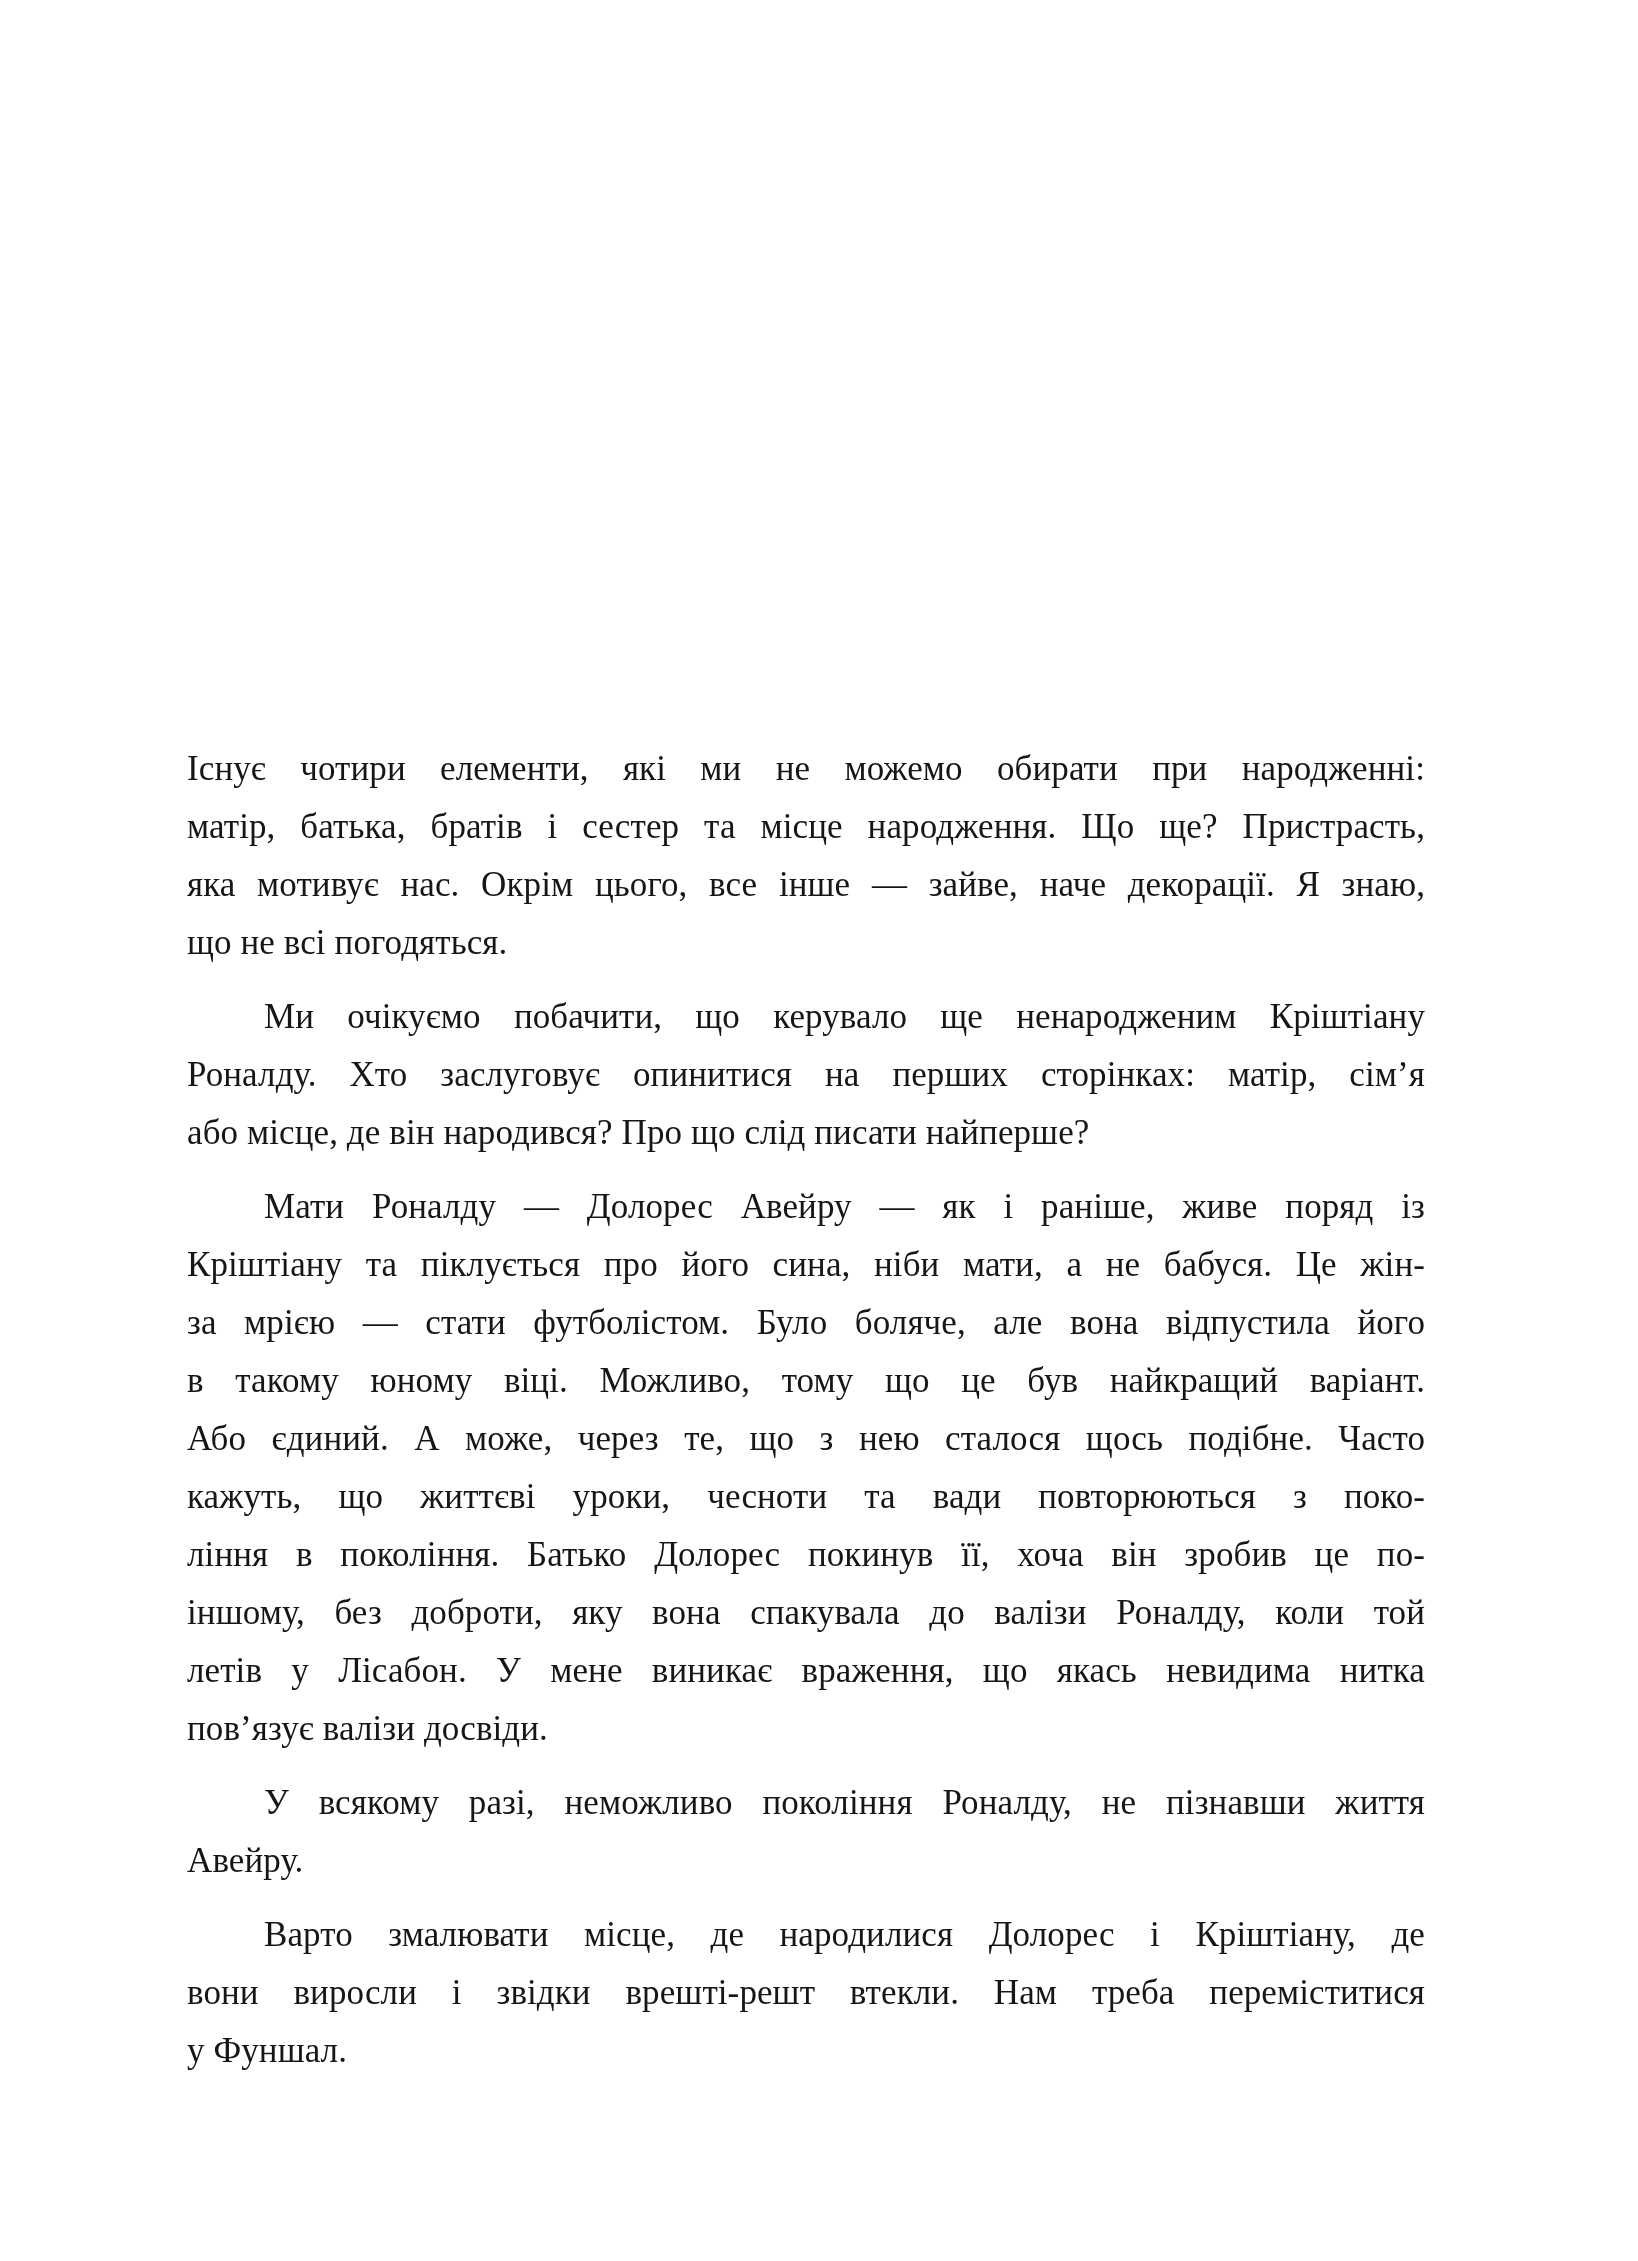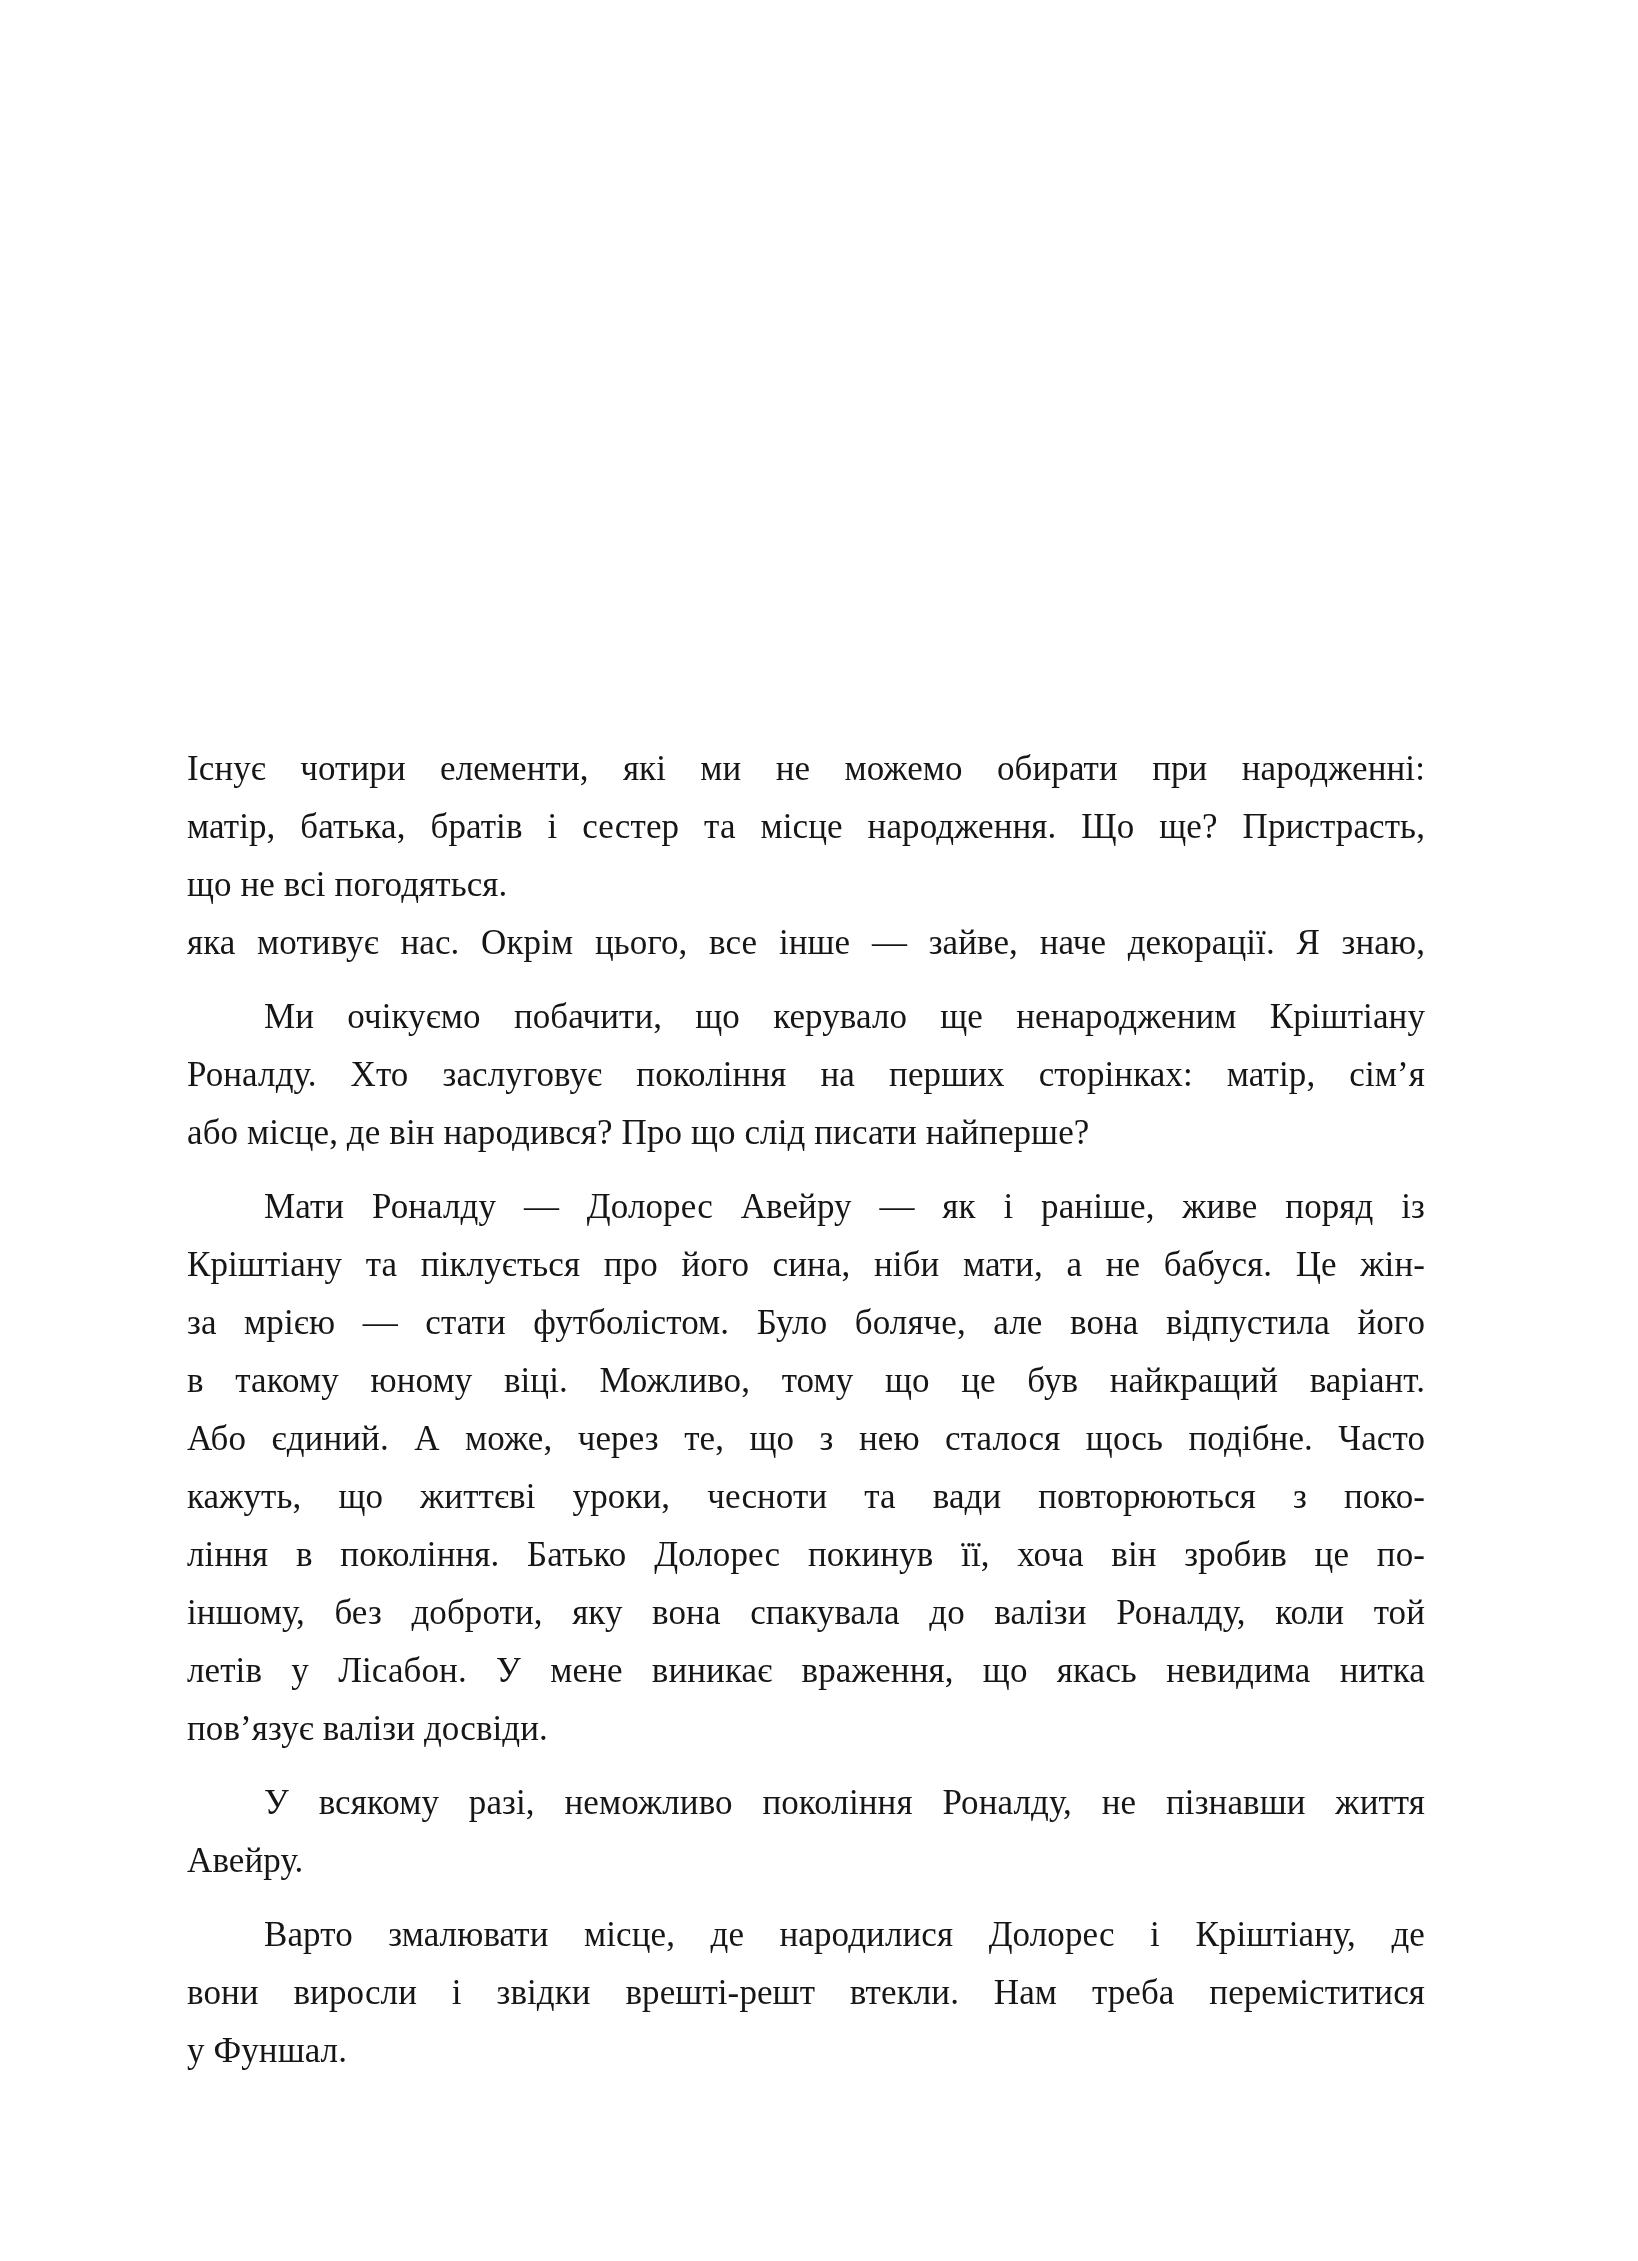--- a/index.html
+++ b/index.html
@@ -46,26 +46,26 @@
   }
 </style>
 </head>
 <body>
 
 <div class="page">
   <div class="text-block" id="text-block" style="color: rgb(22, 22, 22);">
       <div class="paragraph">
         <div class="line">Існує чотири елементи, які ми не можемо обирати при народженні:</div>
         <div class="line">матір, батька, братів і сестер та місце народження. Що ще? Пристрасть,</div>
+        <div class="line">яка мотивує нас. Окрім цього, все інше — зайве, наче декорації. Я знаю,</div>
         <div class="line para-end">що не всі погодяться.</div>
-        <div class="line">яка мотивує нас. Окрім цього, все інше — зайве, наче декорації. Я знаю,</div>
       </div>
       <div class="paragraph">
         <div class="line indented">Ми очікуємо побачити, що керувало ще ненародженим Кріштіану</div>
-        <div class="line">Роналду. Хто заслуговує покоління на перших сторінках: матір, сім’я</div>
+        <div class="line">Роналду. Хто заслуговує опинитися на перших сторінках: матір, сім’я</div>
         <div class="line para-end">або місце, де він народився? Про що слід писати найперше?</div>
       </div>
       <div class="paragraph">
         <div class="line indented">Мати Роналду — Долорес Авейру — як і раніше, живе поряд із</div>
         <div class="line">Кріштіану та піклується про його сина, ніби мати, а не бабуся. Це жін-</div>
         <div class="line">за мрією — стати футболістом. Було боляче, але вона відпустила його</div>
         <div class="line">в такому юному віці. Можливо, тому що це був найкращий варіант.</div>
         <div class="line">Або єдиний. А може, через те, що з нею сталося щось подібне. Часто</div>
         <div class="line">кажуть, що життєві уроки, чесноти та вади повторюються з поко-</div>
         <div class="line">ління в покоління. Батько Долорес покинув її, хоча він зробив це по-</div>

